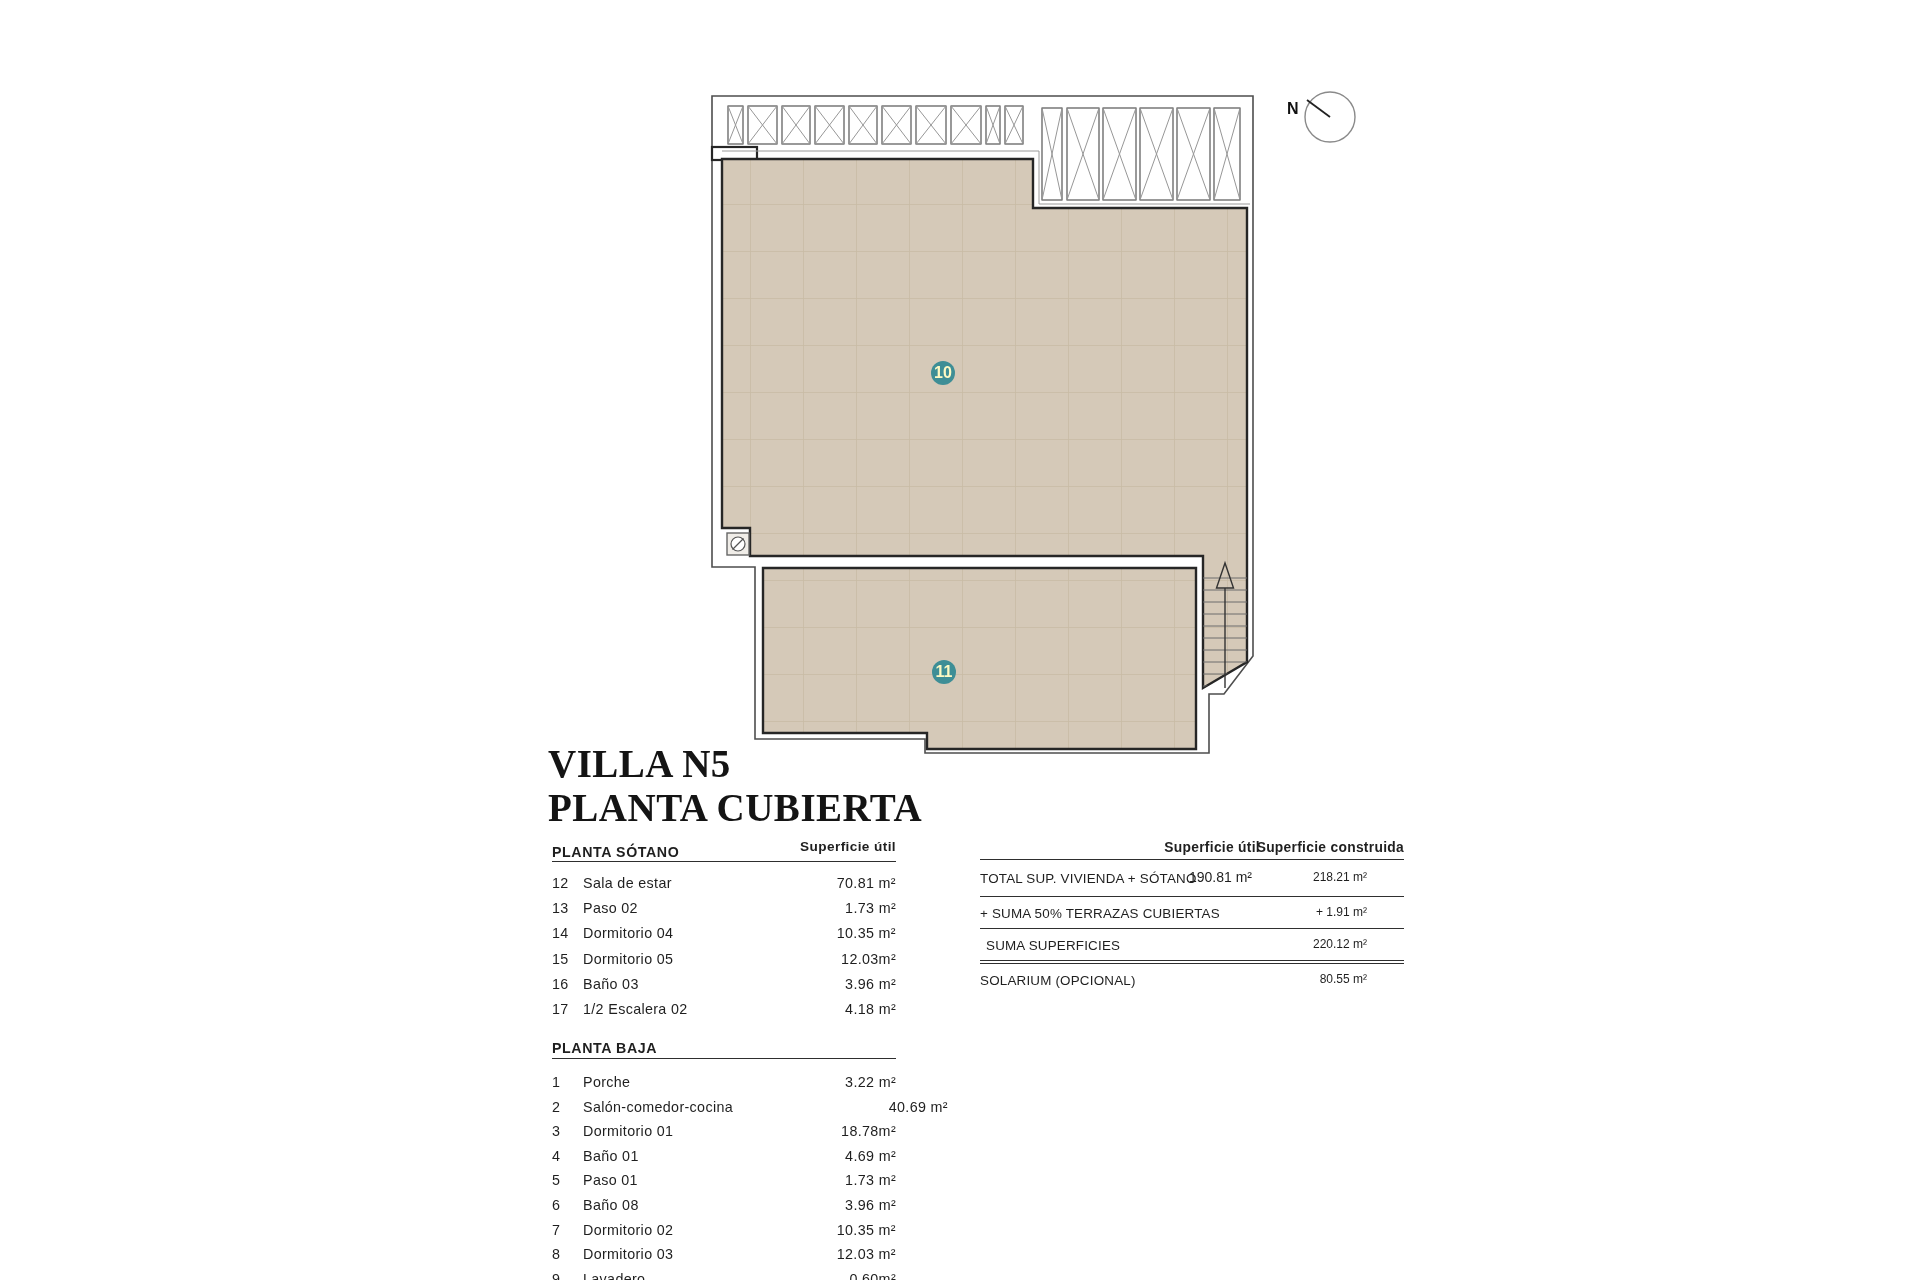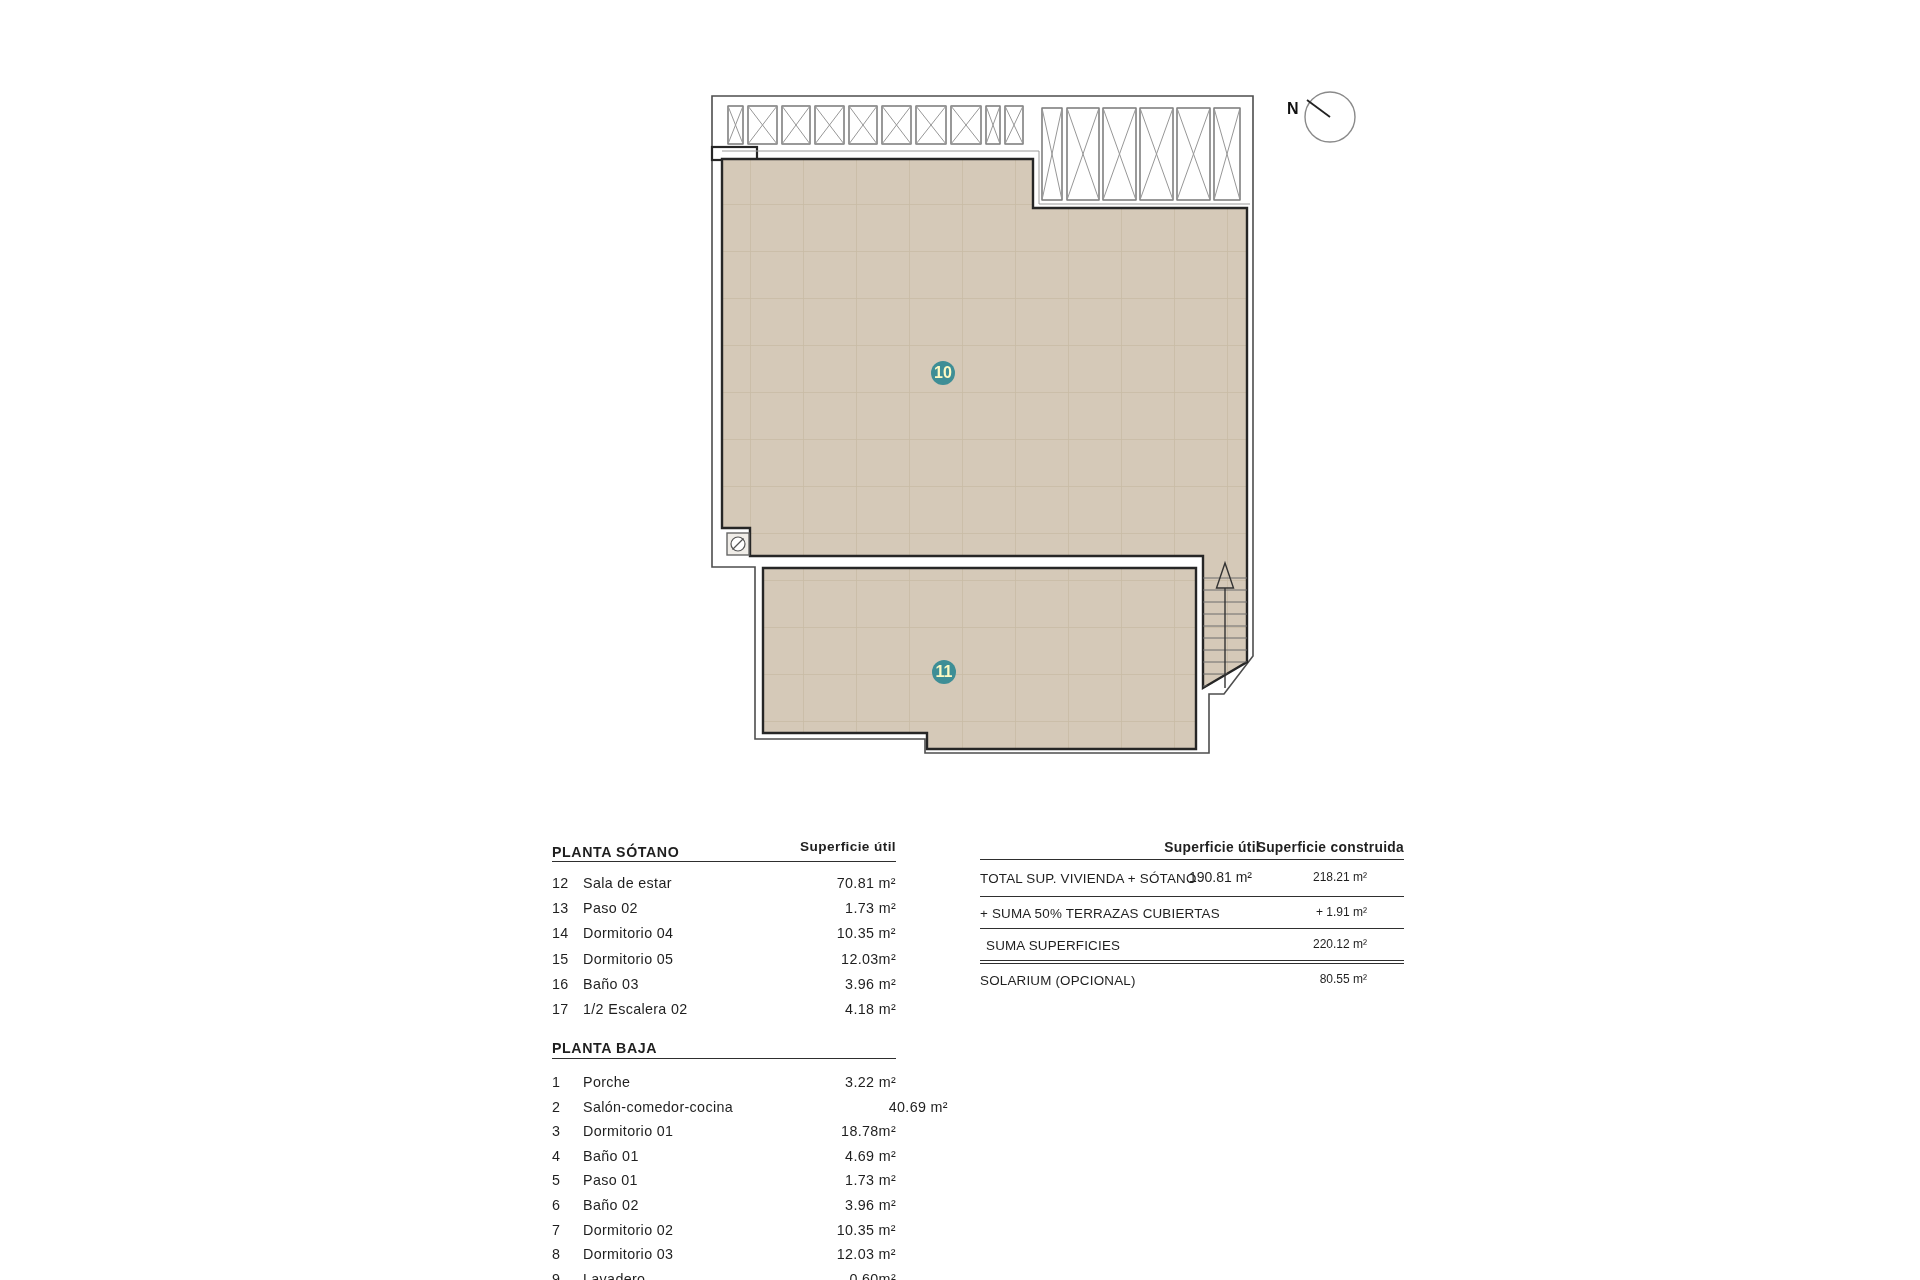--- a/index.html
+++ b/index.html
@@ -179,20 +179,24 @@
     <g>
       <circle class="north-circle" cx="1330" cy="117" r="25"></circle>
       <line class="north-needle" x1="1330" y1="117" x2="1307" y2="100"></line>
       <text class="north-text" x="1287" y="114">N</text>
     </g>
   </svg>
 
   <div class="badge" style="left:931px;top:361px;">10</div>
   <div class="badge" style="left:932px;top:660px;">11</div>
 
+  <div class="title">
+    <div>VILLA N5</div>
+    <div>PLANTA CUBIERTA</div>
+  </div>
 
   <div class="tbl-left">
     <div class="lt-head">
       <span class="lt-title">PLANTA SÓTANO</span>
       <span class="lt-col">Superficie útil</span>
     </div>
     <div class="rows sotano">
       <div class="row">
         <span class="num">12</span>
         <span class="nm">Sala de estar</span>
@@ -258,21 +262,21 @@
       </div>
 
       <div class="row">
         <span class="num">5</span>
         <span class="nm">Paso 01</span>
         <span class="val">1.73 m²</span>
       </div>
 
       <div class="row">
         <span class="num">6</span>
-        <span class="nm">Baño 02</span>
+        <span class="nm">Baño 08</span>
         <span class="val">3.96 m²</span>
       </div>
 
       <div class="row">
         <span class="num">7</span>
         <span class="nm">Dormitorio 02</span>
         <span class="val">10.35 m²</span>
       </div>
 
       <div class="row">

